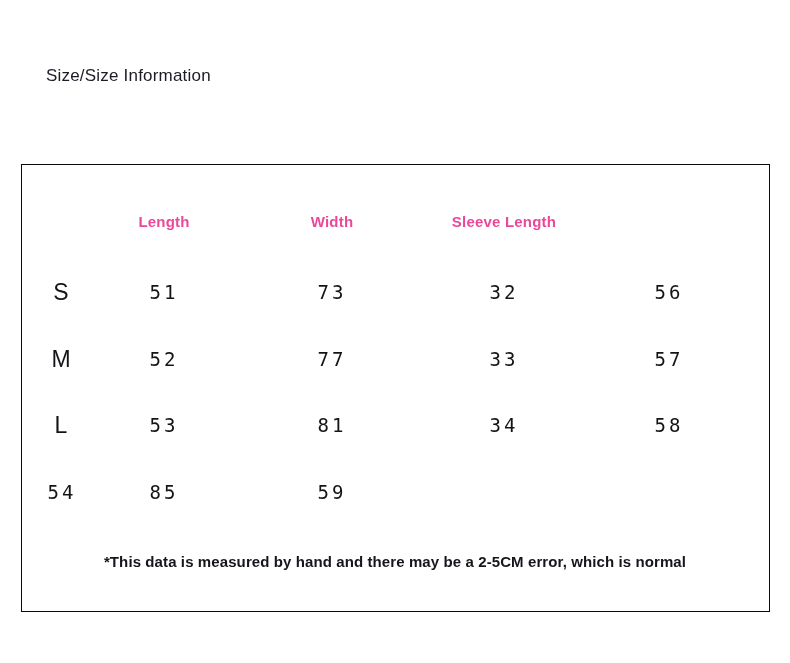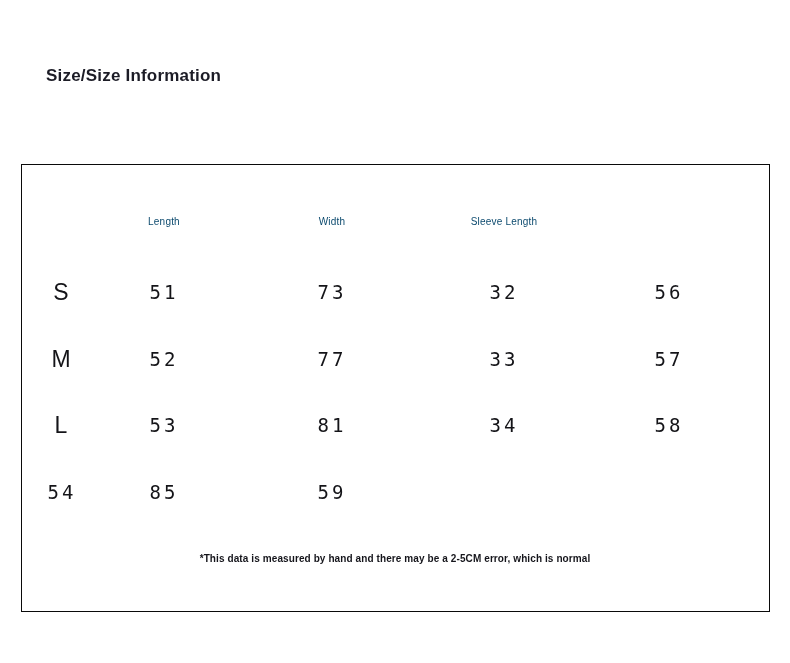--- a/index.html
+++ b/index.html
@@ -14,21 +14,21 @@
     font-family: "Liberation Sans", sans-serif;
     color: #1a1a22;
     overflow: hidden;
   }
   .page-title {
     position: absolute;
     left: 46px;
     top: 66px;
     font-size: 17px;
     line-height: 20px;
-    font-weight: 700;
+    font-weight: 400;
     color: #1c1c26;
     letter-spacing: 0.2px;
   }
   .size-table {
     position: absolute;
     left: 21px;
     top: 164px;
     width: 749px;
     height: 448px;
     border: 1.5px solid #0a0a0a;
@@ -44,23 +44,23 @@
     align-items: center;
   }
   .grid-row > span {
     text-align: center;
   }
   .header-row {
     top: 41px;
     height: 30px;
   }
   .header-cell {
-    font-size: 10px;
-    font-weight: 400;
-    color: #0c4a6e;
+    font-size: 15px;
+    font-weight: 700;
+    color: #ec4899;
     letter-spacing: 0.2px;
   }
   .data-row-s  { top: 107px; height: 40px; }
   .data-row-m  { top: 174px; height: 40px; }
   .data-row-l  { top: 240px; height: 40px; }
   .data-row-xl { top: 307px; height: 40px; }
   .size-cell {
     font-size: 23px;
     font-weight: 400;
     color: #141418;
@@ -72,21 +72,21 @@
     font-weight: 400;
     color: #141418;
     letter-spacing: 3px;
   }
   .table-note {
     position: absolute;
     top: 388px;
     left: 0;
     width: 746px;
     text-align: center;
-    font-size: 10px;
+    font-size: 15px;
     font-weight: 700;
     color: #15151b;
     letter-spacing: 0.1px;
   }
 </style>
 </head>
 <body>
 
 <div class="page-title">Size/Size Information</div>
 

